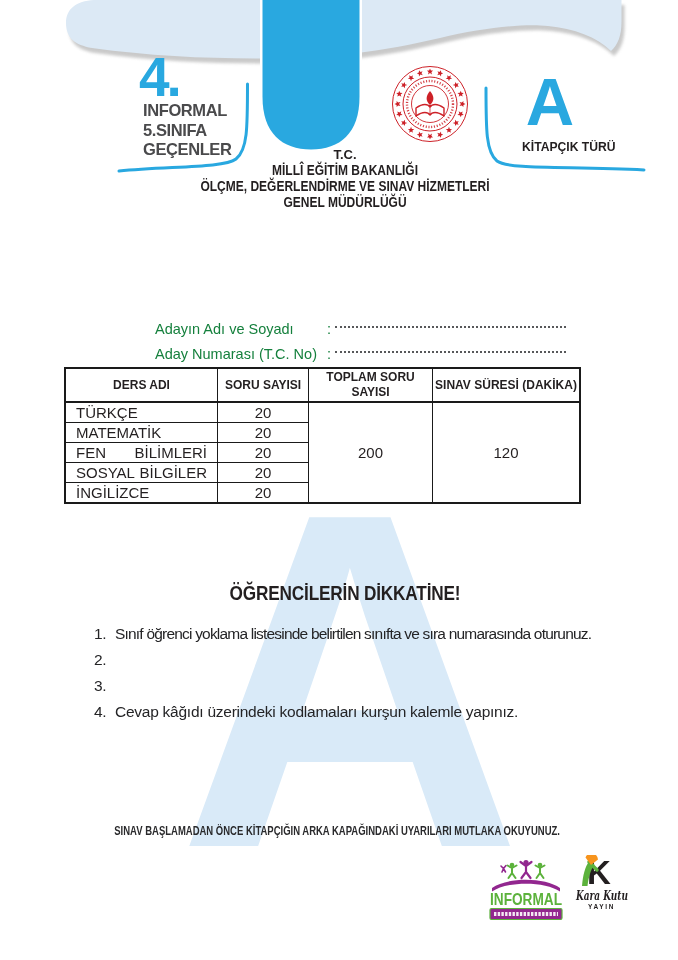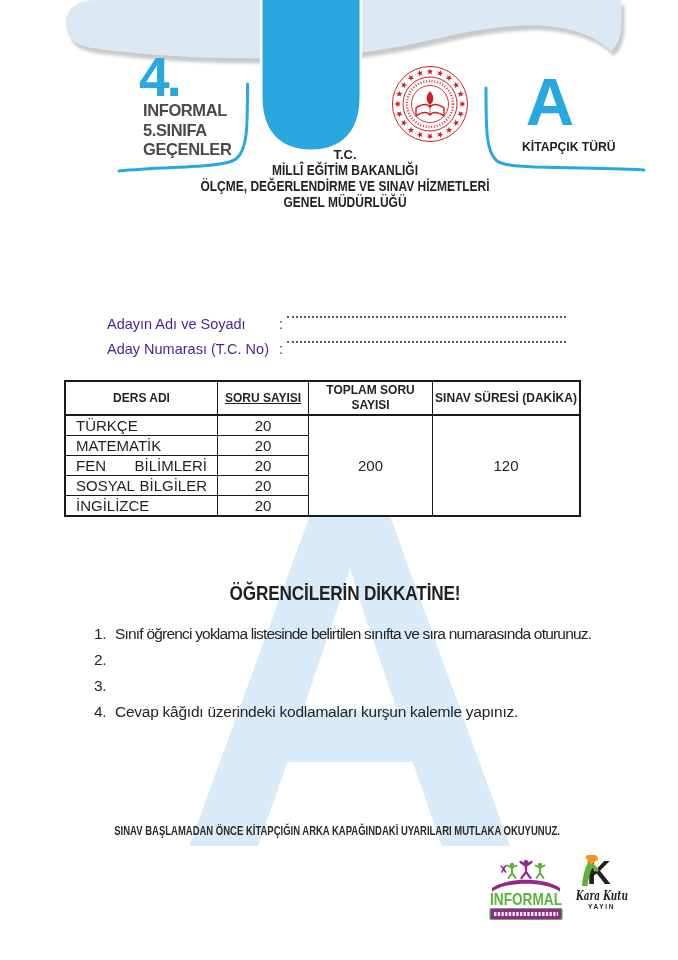--- a/index.html
+++ b/index.html
@@ -19,32 +19,32 @@
   
   .booklet-letter{left:505px;top:68px;width:90px;text-align:center;font-size:67px;font-weight:bold;color:#29a8e0;line-height:1;z-index:3;}
   .booklet-type{left:522px;top:139px;width:110px;font-size:13.5px;font-weight:bold;color:#231f20;white-space:nowrap;transform:scaleX(0.9);transform-origin:left center;z-index:3;}
   
   .ministry{left:6px;top:148px;width:678px;text-align:center;z-index:3;}
   .ministry div{white-space:nowrap;}
   .m-tc{font-size:13px;font-weight:bold;line-height:14px;}
   .m-line{font-size:15px;font-weight:bold;line-height:16px;transform:scaleX(0.8);transform-origin:center;}
   
   .cand{left:107px;top:316px;width:459px;z-index:3;}
-  .cand-row{display:flex;align-items:flex-start;height:25px;font-size:14.5px;color:#4c1d95;}
+  .cand-row{display:flex;align-items:center;height:25px;font-size:14.5px;color:#15803d;margin-left:48px;}
   .cand-label{width:172px;flex:none;}
   .cand-colon{flex:none;padding-right:4px;}
   .cand-dots{flex:1;border-bottom:2px dotted #57585a;margin-bottom:3px;}
   
-  .exam-table{left:64px;top:380px;z-index:3;border-collapse:collapse;table-layout:fixed;background:transparent;border-radius:21px;}
+  .exam-table{left:64px;top:367px;z-index:3;border-collapse:collapse;table-layout:fixed;background:transparent;border-radius:21px;}
   .exam-table td,.exam-table th{border:1px solid #1a1a1a;padding:0;vertical-align:middle;}
   .exam-table{border:2px solid #1a1a1a;}
   .exam-table thead th{height:32px;font-size:12px;font-weight:bold;text-align:center;line-height:1.25;border-bottom:2px solid #1a1a1a;}
   .exam-table tbody td{height:19px;font-size:15px;}
   .c-course{width:151px;}
-  .c-q{width:90px;text-decoration:underline;}
+  .c-q{width:90px;}
   .c-tot{width:123px;}
   .c-dur{width:146px;}
   .cell-course{padding:0 10px !important;text-align:justify;text-align-last:justify;}
   .cell-center{text-align:center;}
   
   #watermark{left:0;top:0;width:678px;height:960px;z-index:1;}
   
   .notice-title{left:6px;top:582px;width:678px;text-align:center;font-size:20px;font-weight:bold;letter-spacing:-0.2px;transform:scaleX(0.86);transform-origin:center;z-index:3;white-space:nowrap;}
   .notice-list{left:94px;top:621px;width:536px;z-index:3;}
   .notice-item{display:flex;line-height:26px;font-size:15.5px;color:#242426;letter-spacing:-0.25px;}

